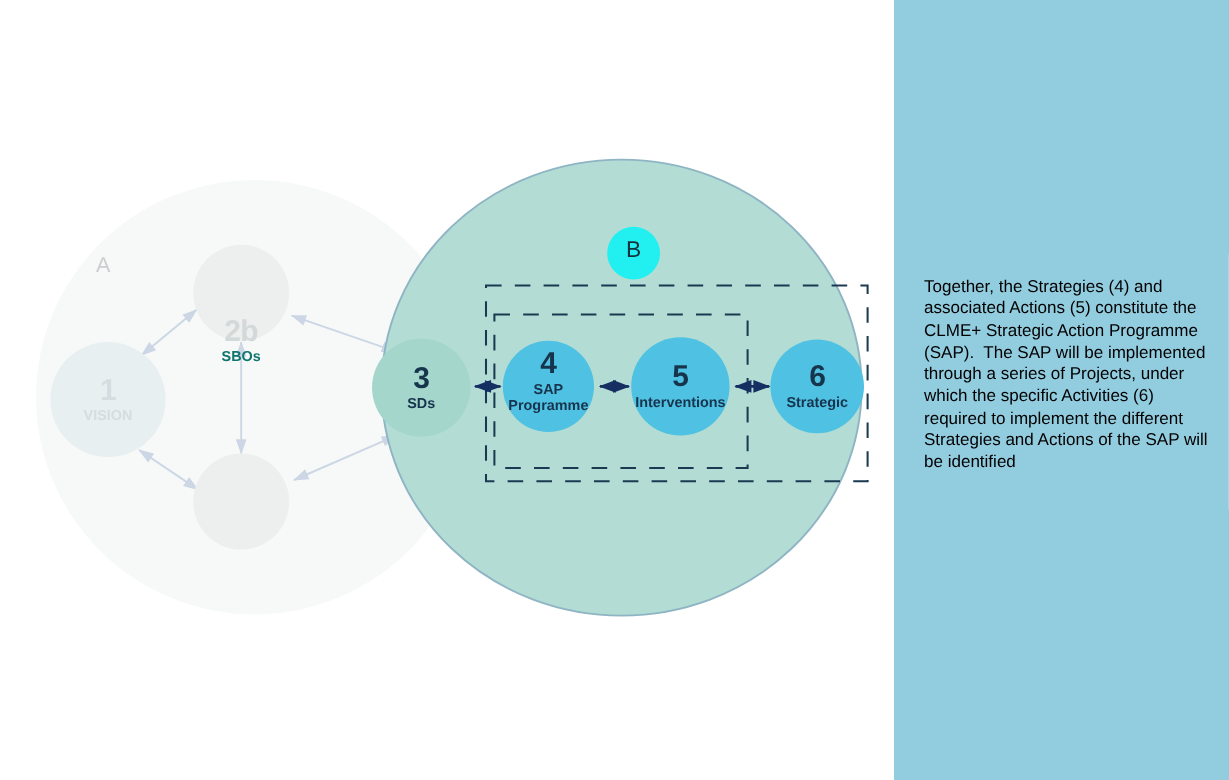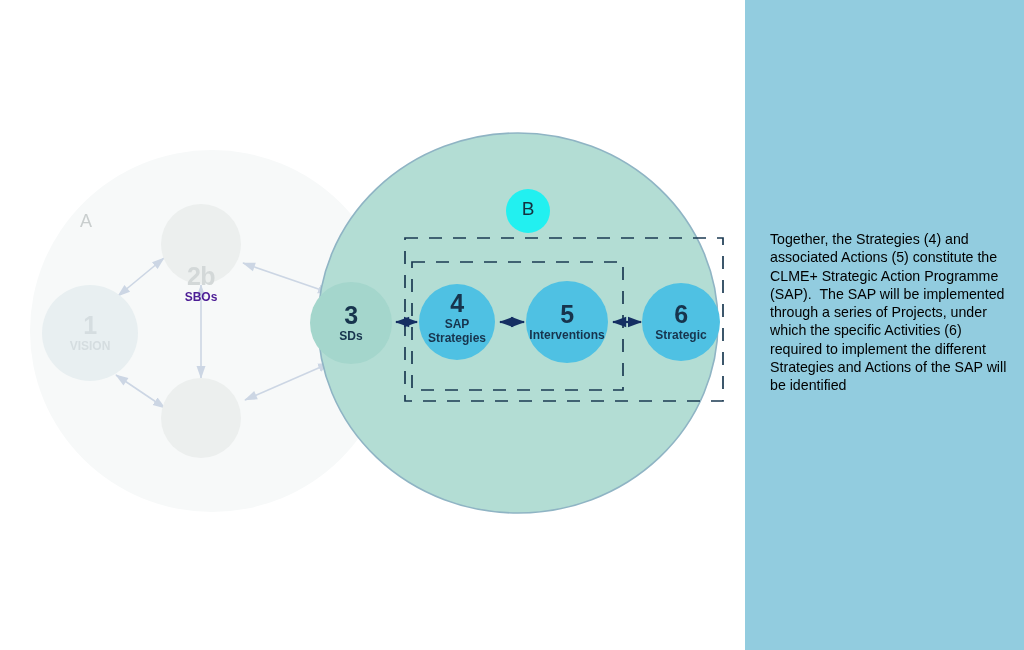--- a/index.html
+++ b/index.html
@@ -70,21 +70,21 @@
     font-weight: bold;
   }
 
   
   .faded .node-num {
     color: #d3d8d8;
     font-size: 25px;
     line-height: 27px;
   }
   .faded .node-sub {
-    color: #4c1d95;
+    color: #0f766e;
     font-size: 12px;
     line-height: 15px;
   }
   .faded-vision .node-num { color: #d5dde0; }
   .faded-vision .node-sub { color: #d5dde0; }
 
   
   .active .node-num {
     color: #17344d;
     font-size: 25px;
@@ -190,21 +190,21 @@
 
 
     <div class="node-label active" style="left:301px; top:302px; width:100px;">
       <span class="node-num">3</span>
       <span class="node-sub">SDs</span>
     </div>
 
     <div class="node-label active" style="left:407px; top:290px; width:100px;">
       <span class="node-num">4</span>
       <span class="node-sub">SAP</span>
-      <span class="node-sub">Strategies</span>
+      <span class="node-sub">Programme</span>
     </div>
 
     <div class="node-label active" style="left:507px; top:301px; width:120px;">
       <span class="node-num">5</span>
       <span class="node-sub">Interventions</span>
     </div>
 
     <div class="node-label active" style="left:621px; top:301px; width:120px;">
       <span class="node-num">6</span>
       <span class="node-sub">Strategic</span>

